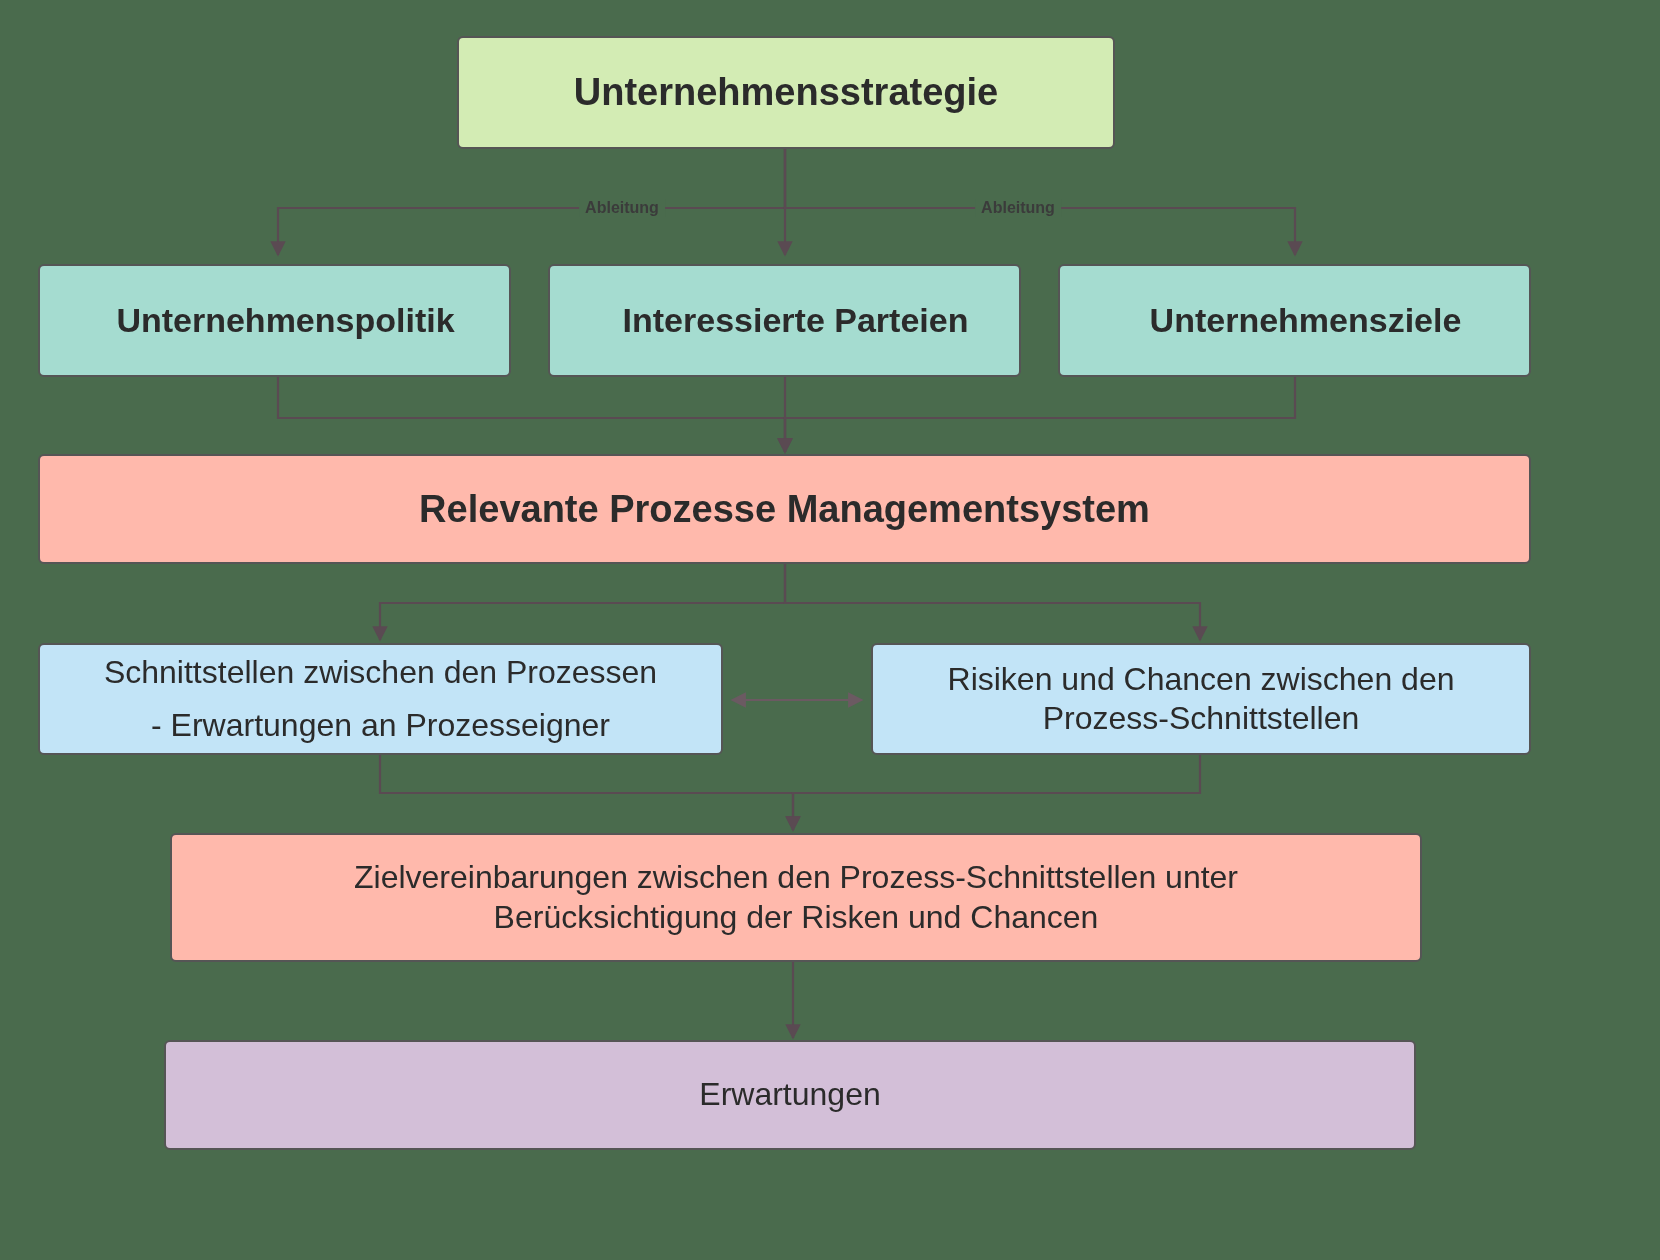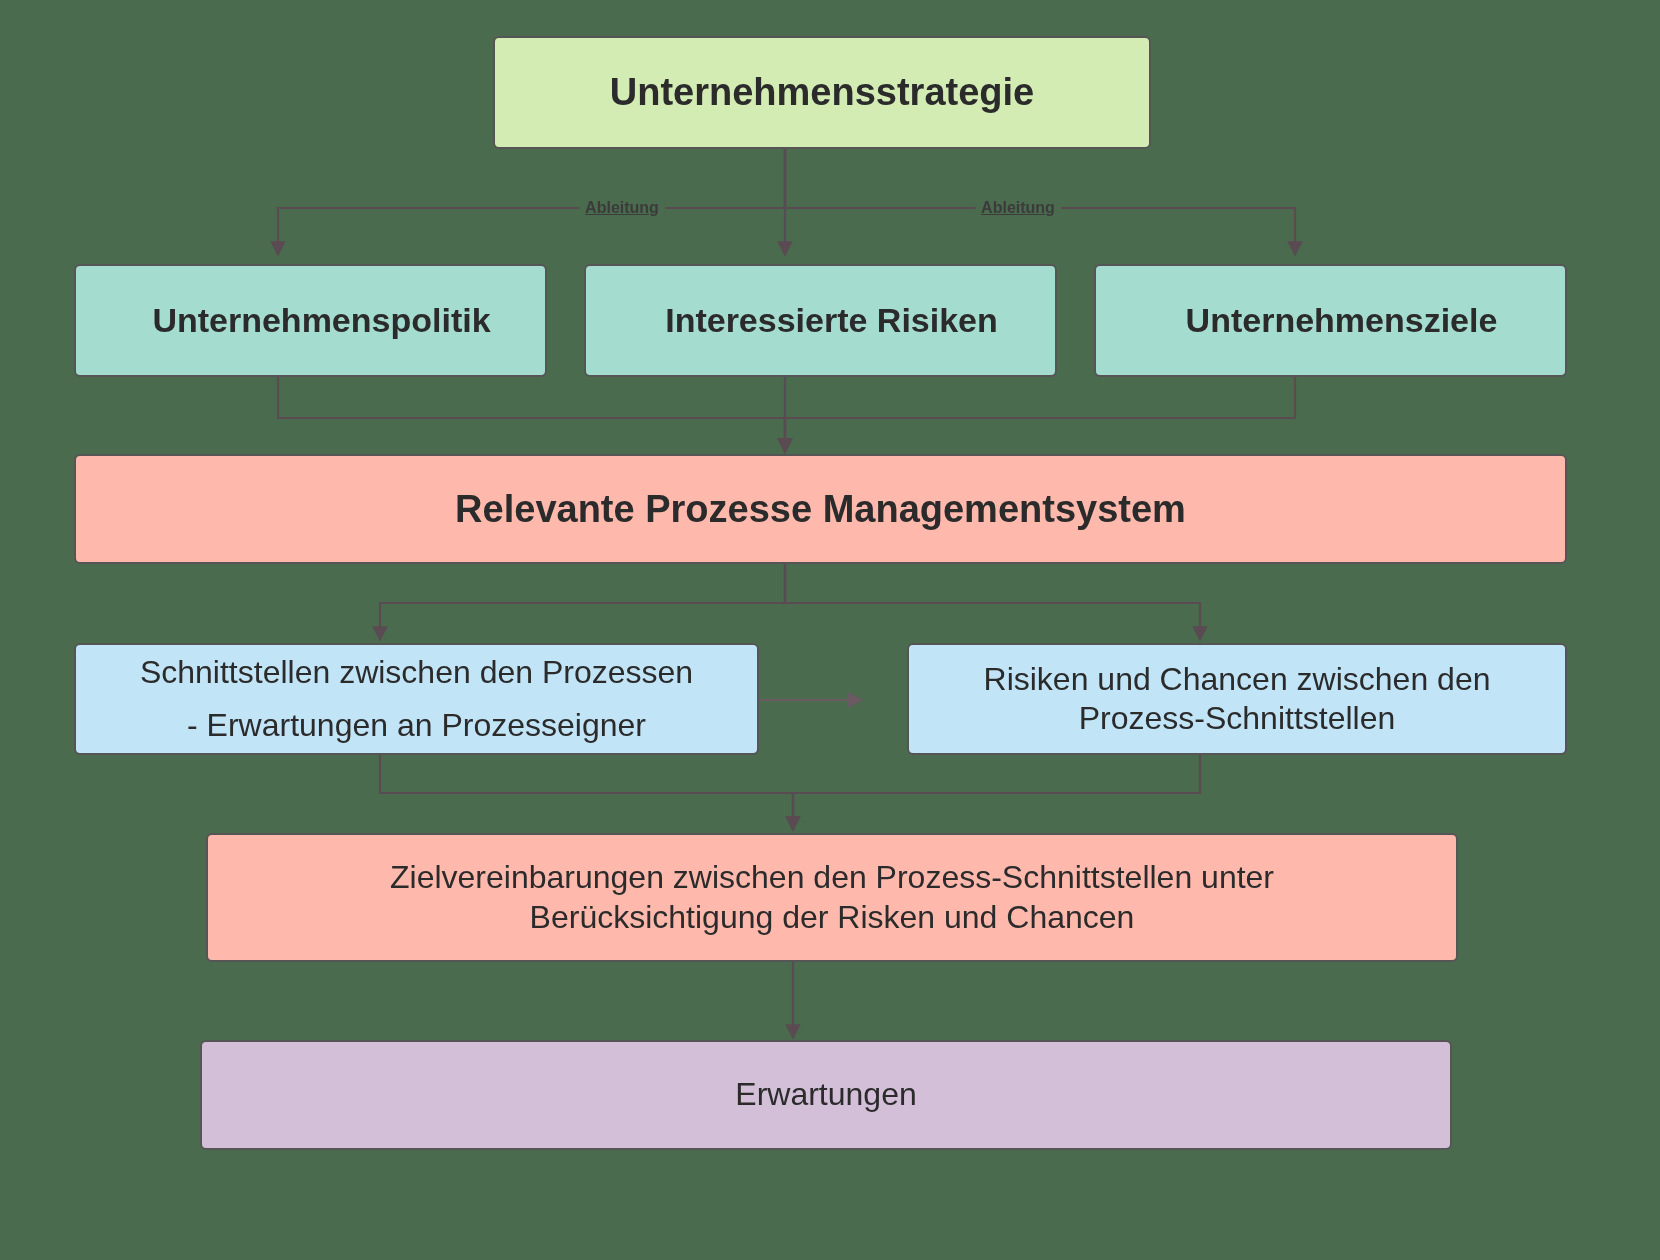--- a/index.html
+++ b/index.html
@@ -28,21 +28,20 @@
     box-sizing: border-box;
     border: 2px solid #555555;
     border-radius: 6px;
     display: flex;
     align-items: center;
     justify-content: center;
     text-align: center;
     color: #2b2b2b;
     line-height: 1.22;
     padding: 6px 14px;
-    margin-left: 36px;
   }
   .n-green  { background: #d3ecb4; }
   .n-teal   { background: #a5dcd0; }
   .n-red    { background: #ffb9ac; }
   .n-blue   { background: #c2e4f7; }
   .n-purple { background: #d3bfd8; }
 
   .bold  { font-weight: bold; }
   .fz-38 { font-size: 38px; }
   .fz-34 { font-size: 34px; padding-left: 36px; }
@@ -50,21 +49,20 @@
 
   .edge-label {
     position: absolute;
     font-size: 16px;
     font-weight: bold;
     color: #3b3b3b;
     background: #4a6b4d;
     padding: 0 6px;
     white-space: nowrap;
     transform: translate(-50%, -50%);
-    text-decoration: underline;
   }
 </style>
 </head>
 <body>
 
 <div id="canvas">
 
   <svg id="edge-layer" viewBox="0 0 1660 1260" xmlns="http://www.w3.org/2000/svg">
     <defs>
       <marker id="ah" viewBox="0 0 10 10" refX="9" refY="5" markerWidth="7" markerHeight="7" orient="auto-start-reverse">
@@ -103,21 +101,21 @@
     </g>
   </svg>
 
   <div class="edge-label" style="left:622px; top:208px;">Ableitung</div>
   <div class="edge-label" style="left:1018px; top:208px;">Ableitung</div>
 
   <div class="node n-green bold fz-38" style="left:457px; top:36px; width:658px; height:113px;">Unternehmensstrategie</div>
 
   <div class="node n-teal bold fz-34" style="left:38px; top:264px; width:473px; height:113px;">Unternehmenspolitik</div>
 
-  <div class="node n-teal bold fz-34" style="left:548px; top:264px; width:473px; height:113px;">Interessierte Risiken</div>
+  <div class="node n-teal bold fz-34" style="left:548px; top:264px; width:473px; height:113px;">Interessierte Parteien</div>
 
   <div class="node n-teal bold fz-34" style="left:1058px; top:264px; width:473px; height:113px;">Unternehmensziele</div>
 
   <div class="node n-red bold fz-38" style="left:38px; top:454px; width:1493px; height:110px;">Relevante Prozesse Managementsystem</div>
 
   <div class="node n-blue fz-32" style="left:38px; top:643px; width:685px; height:112px; flex-direction:column;gap:13px;">
     <span>Schnittstellen zwischen den Prozessen</span>
     <span>- Erwartungen an Prozesseigner</span>
   </div>
 

